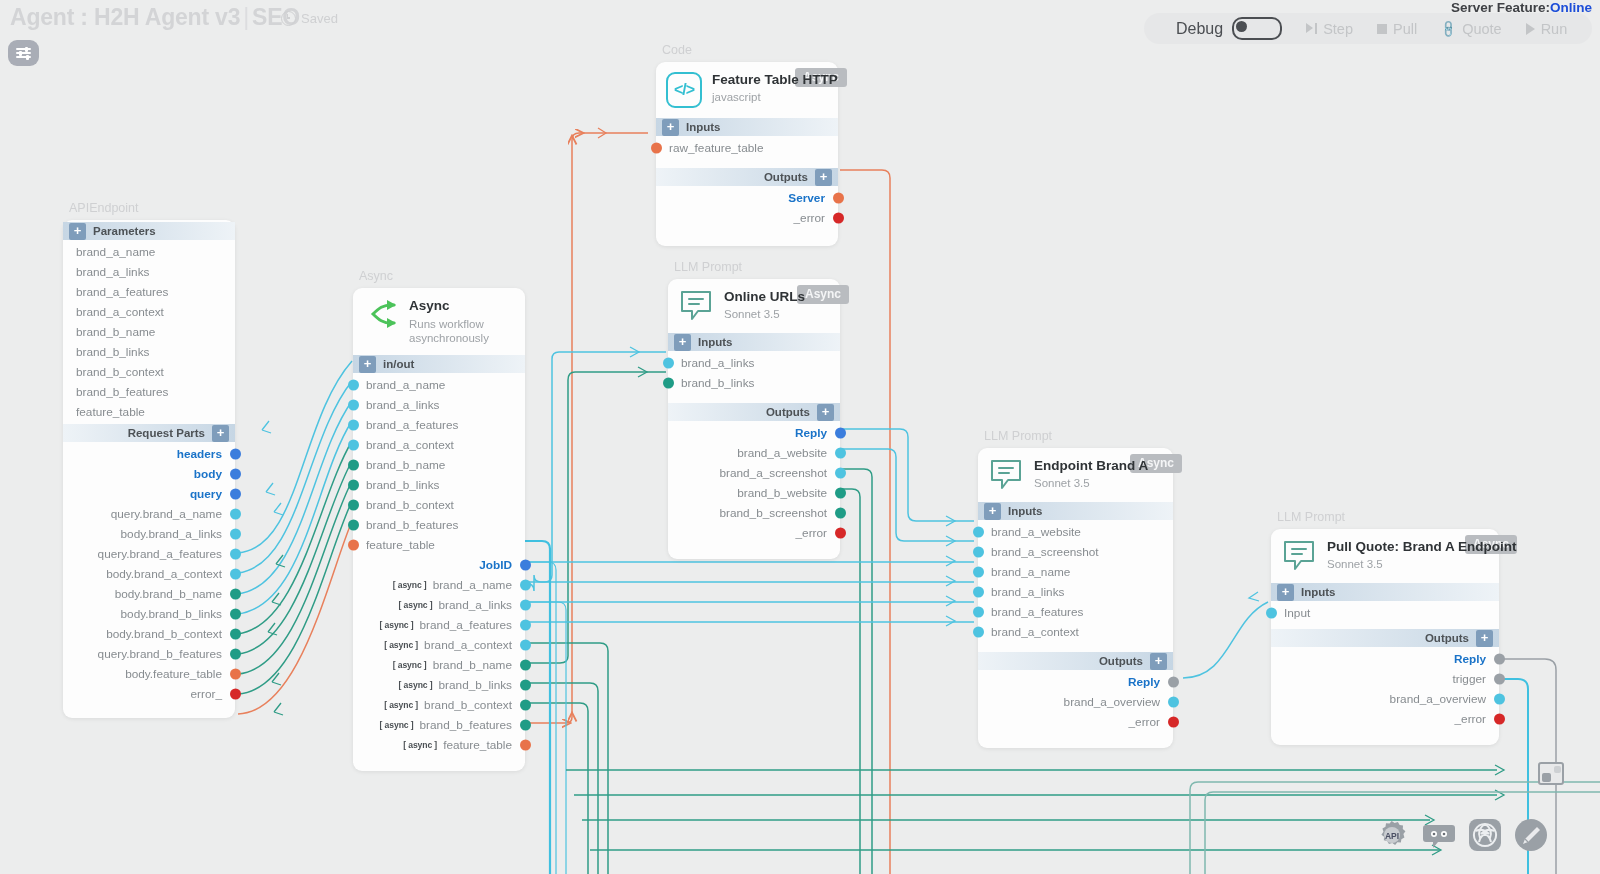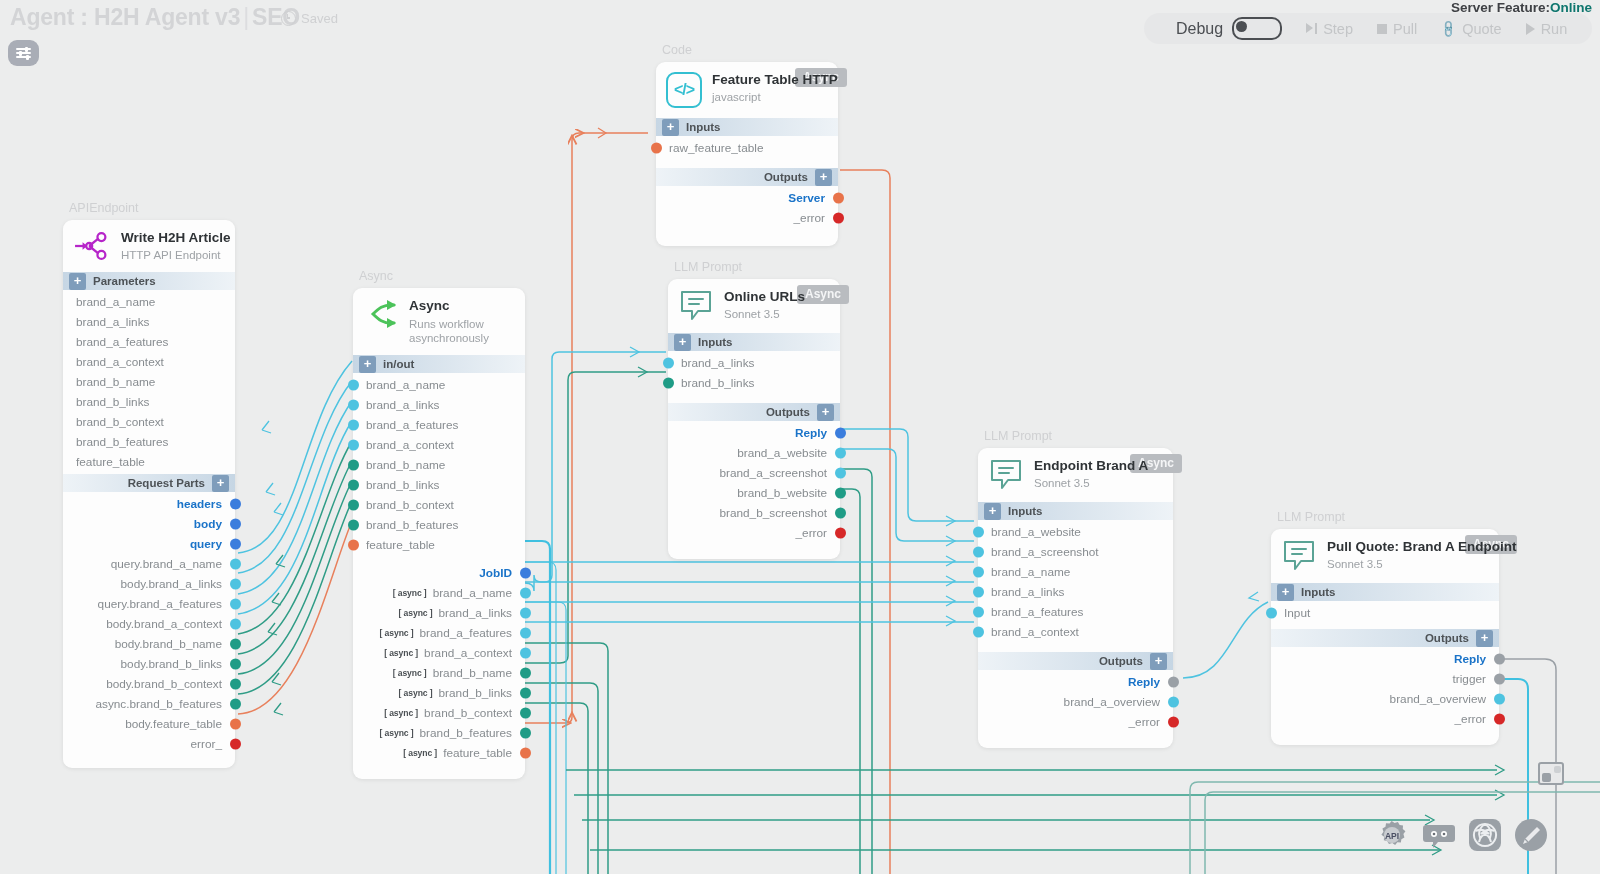--- a/index.html
+++ b/index.html
@@ -15,21 +15,21 @@
   
   .topbar{position:absolute;left:0;top:0;width:1600px;height:46px;z-index:40;}
   .app-title{position:absolute;left:10px;top:4px;font-size:23px;font-weight:bold;color:#d3d4d6;letter-spacing:-.2px;white-space:nowrap;}
   .app-title .divider{color:#dcdddf;font-weight:normal;padding:0 3px;}
   .saved{position:absolute;left:281px;top:11px;font-size:13px;color:#cfd0d2;display:flex;align-items:center;gap:5px;}
   .clock-ic{width:13px;height:13px;border:1.6px solid #cfd0d2;border-radius:50%;position:relative;display:inline-block;}
   .clock-ic:before{content:"";position:absolute;left:4.5px;top:2px;width:1.4px;height:4px;background:#cfd0d2;}
   .clock-ic:after{content:"";position:absolute;left:5px;top:5.4px;width:3.4px;height:1.4px;background:#cfd0d2;}
 
   .server-status{position:absolute;right:8px;top:0px;font-size:13.5px;font-weight:bold;color:#3f4145;white-space:nowrap;}
-  .server-status .val{color:#0f766e;}
+  .server-status .val{color:#1d4ed8;}
 
   .runbar{position:absolute;right:8px;top:13px;height:31px;width:448px;background:#e6e7e8;border-radius:16px;display:flex;align-items:center;padding:0 6px;box-sizing:border-box;}
   .debug-label{font-size:16px;color:#4b4e52;margin-left:26px;margin-right:9px;}
   .toggle{width:46px;height:19px;border-radius:10px;border:2px solid #4b4e52;background:transparent;position:relative;}
   .toggle .knob{position:absolute;left:2px;top:2px;width:11px;height:11px;border-radius:50%;background:#4b4e52;}
   .runbtn{display:flex;align-items:center;gap:6px;font-size:14.5px;color:#c3c5c7;margin-left:24px;white-space:nowrap;}
   .ic-step{width:11px;height:11px;position:relative;}
   .ic-step:before{content:"";position:absolute;left:0;top:0;border-left:7px solid #c3c5c7;border-top:5.5px solid transparent;border-bottom:5.5px solid transparent;}
   .ic-step:after{content:"";position:absolute;right:0;top:0;width:2px;height:11px;background:#c3c5c7;}
   .ic-stop{width:10px;height:10px;background:#c3c5c7;}
@@ -173,38 +173,20 @@
       <path d="M590,850 H1440" stroke="#2f9c86"></path>
       <path d="M1432,845 l9,5 l-9,5" stroke="#2f9c86" stroke-width="1.3"></path>
 
       <path d="M1190,874 V790 Q1190,782 1198,782 H1600" stroke="#7fb8ae"></path>
       <path d="M1205,874 V800 Q1205,792 1213,792 H1600" stroke="#7fb8ae"></path>
     </g>
   </svg>
 
   <div class="node" style="left:63px;top:220px;width:172px;">
     <div class="node-type">APIEndpoint</div>
-    <div class="node-head">
-      <span class="ic-api">
-        <svg viewBox="0 0 40 34" width="38" height="32">
-          <g stroke="#b625c9" stroke-width="2.4" fill="none">
-            <path d="M2,17 H14"></path>
-              <path d="M10,13 l5,4 l-5,4" fill="#b625c9" stroke="none"></path>
-            <path d="M17,17 L27,9 M17,17 L27,25"></path>
-            <circle cx="17" cy="17" r="3.2"></circle>
-            <circle cx="30" cy="7.5" r="4.2"></circle>
-            <circle cx="30" cy="26.5" r="4.2"></circle>
-          </g>
-        </svg>
-      </span>
-      <span>
-        <div class="node-ttl">Write H2H Article</div>
-        <div class="node-sub">HTTP API Endpoint</div>
-      </span>
-    </div>
     <div class="sec">
       <span class="plus">+</span>
       <span>Parameters</span>
     </div>
     <div>
       <div class="row in">
           <span class="lbl">brand_a_name</span>
         </div>
       <div class="row in">
           <span class="lbl">brand_a_links</span>
@@ -270,21 +252,21 @@
         </div>
       <div class="row out">
           <span class="lbl">body.brand_b_links</span>
           <span class="dot" style="background:#1f9c86"></span>
         </div>
       <div class="row out">
           <span class="lbl">body.brand_b_context</span>
           <span class="dot" style="background:#1f9c86"></span>
         </div>
       <div class="row out">
-          <span class="lbl">async.brand_b_features</span>
+          <span class="lbl">query.brand_b_features</span>
           <span class="dot" style="background:#1f9c86"></span>
         </div>
       <div class="row out">
           <span class="lbl">body.feature_table</span>
           <span class="dot" style="background:#e8734a"></span>
         </div>
       <div class="row out">
           <span class="lbl">error_</span>
           <span class="dot" style="background:#d62828"></span>
         </div>
@@ -344,21 +326,21 @@
         </div>
       <div class="row in">
           <span class="dot" style="background:#1f9c86"></span>
           <span class="lbl">brand_b_features</span>
         </div>
       <div class="row in">
           <span class="dot" style="background:#e8734a"></span>
           <span class="lbl">feature_table</span>
         </div>
     </div>
-    <div style="margin-top:8px;">
+    <div style="margin-top:0;">
       <div class="row out">
           <span class="lbl blue">JobID</span>
           <span class="dot" style="background:#3b7ddd"></span>
         </div>
       <div class="row out">
           <span class="abadge">[ async ]</span>
           <span class="lbl">brand_a_name</span>
           <span class="dot" style="background:#4ec3e0"></span>
         </div>
       <div class="row out">

